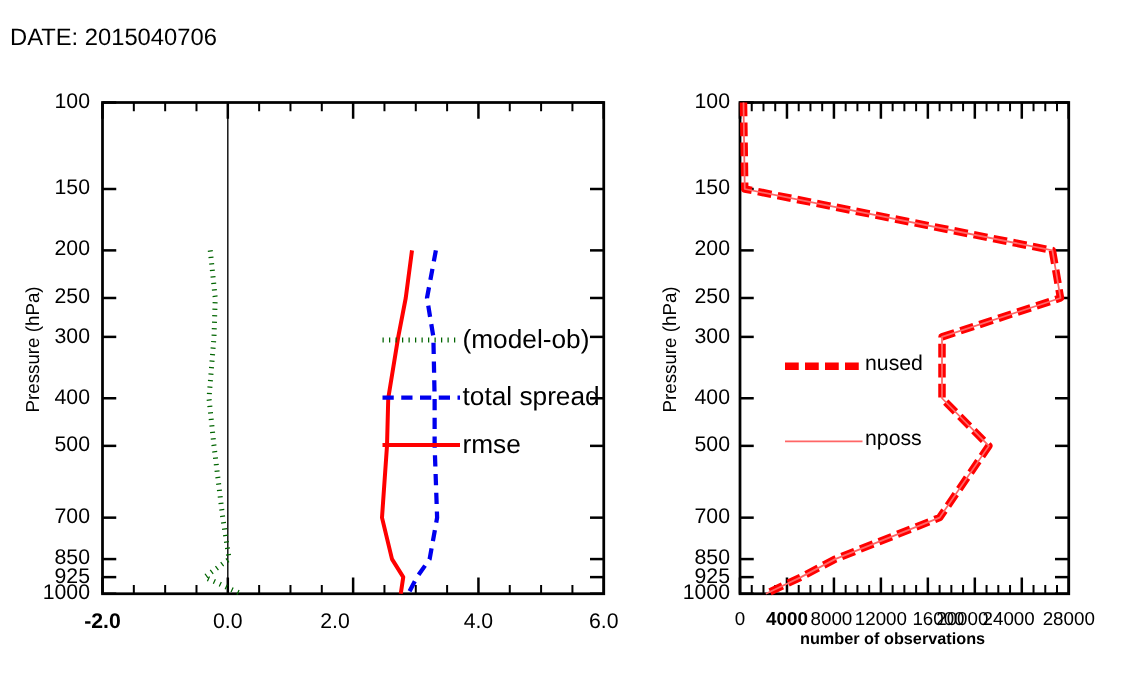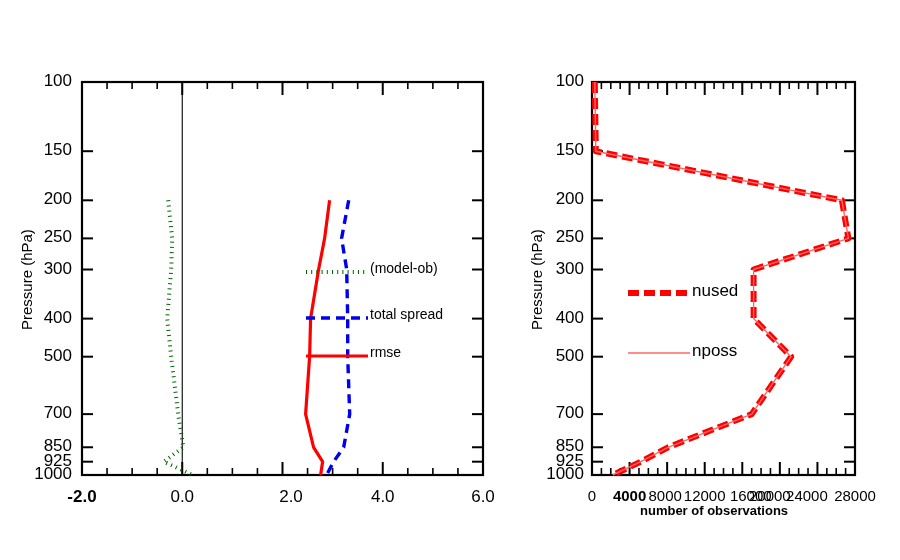--- a/index.html
+++ b/index.html
@@ -11,29 +11,30 @@
   #main-title{left:330px;top:16px;font-size:25px;}
   #left-xlabel{left:148px;top:505px;font-size:18px;}
   #right-xlabel{left:640px;top:503px;font-size:13px;font-weight:bold;}
   .ylabel{font-size:15px;transform:rotate(-90deg);transform-origin:0 0;}
   #left-ylabel{left:18px;top:330px;}
   #right-ylabel{left:528px;top:330px;}
   .ytick{font-size:17px;text-align:right;}
   .xtick{font-size:17px;text-align:center;}
   .xtick-r{font-size:15px;text-align:center;}
   svg{position:absolute;left:0;top:0;overflow:visible;}
-  .legtxt{font-size:14px;}
+  .legtxt{font-size:21px;}
   .legtxt-r{font-size:17px;}
   sup{font-size:11px;vertical-align:super;}
 </style>
 </head>
 <body>
 
 <div id="root">
 
+  <div class="txt" id="date-label">DATE: 2015040706</div>
 
   <div class="txt ylabel" id="left-ylabel">Pressure (hPa)</div>
   <div class="txt ylabel" id="right-ylabel">Pressure (hPa)</div>
 
 
   <div class="txt" id="right-xlabel">number of observations</div>
 
   <svg id="plots" width="900" height="560">
       <rect x="82" y="82" width="401" height="393" fill="none" stroke="#000" stroke-width="2.2"></rect>
       <line x1="82" y1="82" x2="93" y2="82" stroke="#000" stroke-width="2"></line>
@@ -193,21 +194,21 @@
       <div class="txt ytick" style="left: 0px; top: 227.39px; width: 72px;">250</div>
       <div class="txt ytick" style="left: 0px; top: 258.509px; width: 72px;">300</div>
       <div class="txt ytick" style="left: 0px; top: 307.61px; width: 72px;">400</div>
       <div class="txt ytick" style="left: 0px; top: 345.695px; width: 72px;">500</div>
       <div class="txt ytick" style="left: 0px; top: 403.124px; width: 72px;">700</div>
       <div class="txt ytick" style="left: 0px; top: 436.262px; width: 72px;">850</div>
       <div class="txt ytick" style="left: 0px; top: 450.694px; width: 72px;">925</div>
       <div class="txt ytick" style="left: 0px; top: 464px; width: 72px;">1000</div>
       <div class="txt xtick" style="left: 47px; top: 487px; width: 70px; font-weight: bold;">-2.0</div>
       <div class="txt xtick" style="left: 147.25px; top: 487px; width: 70px;">0.0</div>
-      <div class="txt xtick" style="left: 256px; top: 487px; width: 70px; text-align: center;">2.0</div>
+      <div class="txt xtick" style="left: 233px; top: 487px; width: 70px; text-align: center;">2.0</div>
       <div class="txt xtick" style="left: 347.75px; top: 487px; width: 70px;">4.0</div>
       <div class="txt xtick" style="left: 448px; top: 487px; width: 70px;">6.0</div>
       <div class="txt ytick" style="left: 510px; top: 71px; width: 74px;">100</div>
       <div class="txt ytick" style="left: 510px; top: 140.204px; width: 74px;">150</div>
       <div class="txt ytick" style="left: 510px; top: 189.305px; width: 74px;">200</div>
       <div class="txt ytick" style="left: 510px; top: 227.39px; width: 74px;">250</div>
       <div class="txt ytick" style="left: 510px; top: 258.509px; width: 74px;">300</div>
       <div class="txt ytick" style="left: 510px; top: 307.61px; width: 74px;">400</div>
       <div class="txt ytick" style="left: 510px; top: 345.695px; width: 74px;">500</div>
       <div class="txt ytick" style="left: 510px; top: 403.124px; width: 74px;">700</div>

